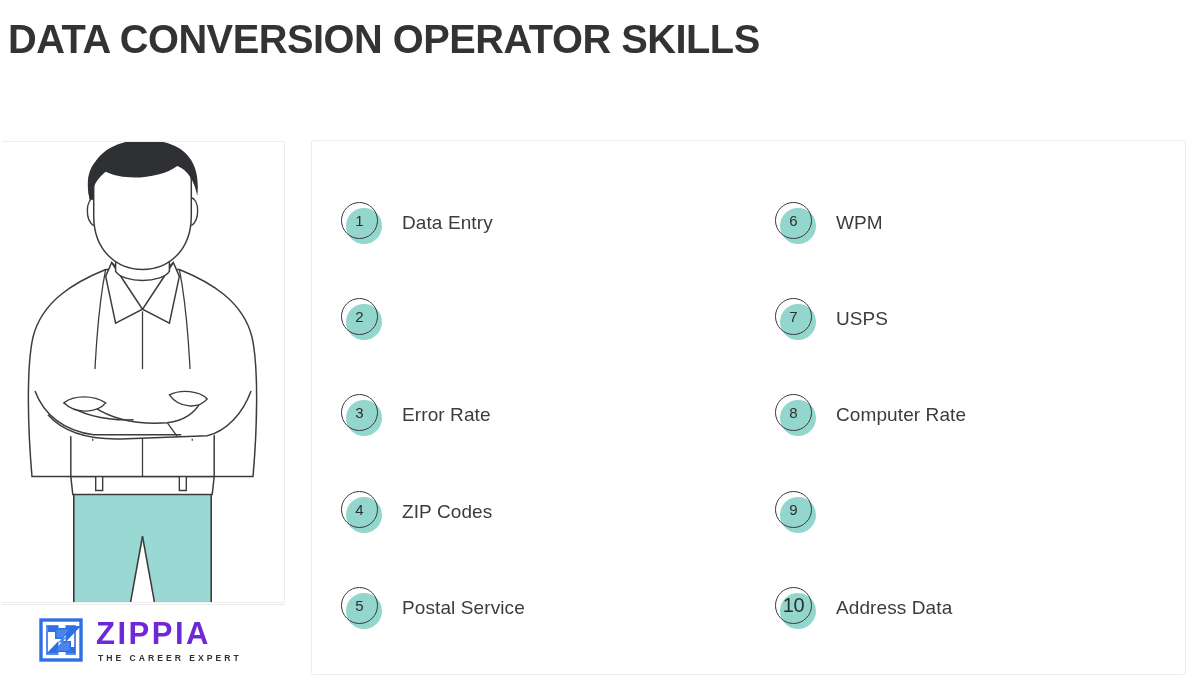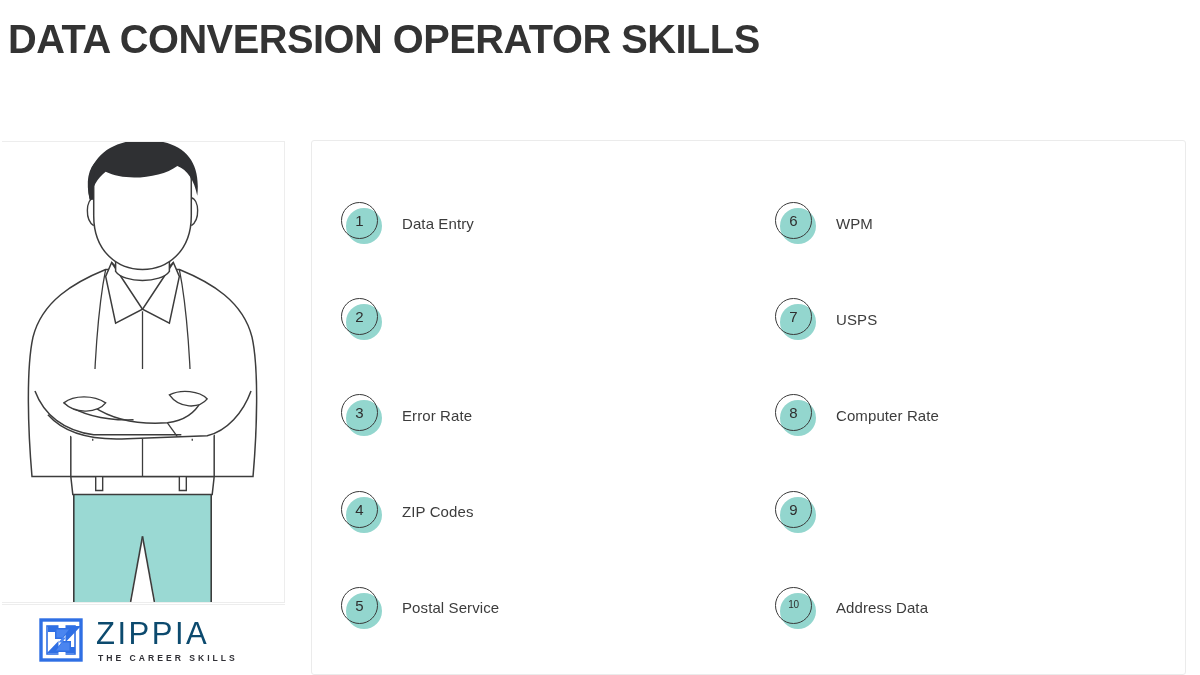--- a/index.html
+++ b/index.html
@@ -63,22 +63,22 @@
   }
   .logo-mark {
     width: 46px;
     height: 46px;
     flex: 0 0 46px;
     margin-right: 12px;
   }
   .logo-text-wrap { display: flex; flex-direction: column; justify-content: center; }
   .logo-word {
     font-size: 31px;
-    font-weight: normal;
-    color: #0c4a6e;
+    font-weight: bold;
+    color: #6d28d9;
     letter-spacing: 2.5px;
     line-height: 1;
     font-family: "Liberation Sans", sans-serif;
   }
   .logo-tag {
     font-size: 8.6px;
     font-weight: bold;
     color: #2f2f35;
     letter-spacing: 3.0px;
     line-height: 1;
@@ -147,24 +147,24 @@
     align-items: center;
     justify-content: center;
   }
   .badge-num {
     font-size: 15px;
     color: #2f2f2f;
     font-family: "Liberation Sans", sans-serif;
     line-height: 1;
     letter-spacing: 0;
   }
-  .badge-num.two-digit { font-size: 10px; letter-spacing: -0.4px; }
+  .badge-num.two-digit { font-size: 20px; letter-spacing: -0.4px; }
 
   .skill-label {
-    font-size: 15px;
+    font-size: 19px;
     color: #3c3c3c;
     font-family: "Liberation Sans", sans-serif;
     white-space: nowrap;
     letter-spacing: 0.1px;
   }
 </style>
 </head>
 <body>
 
 <div class="page">
@@ -227,21 +227,21 @@
     <svg class="logo-mark" viewBox="0 0 46 46">
       <rect x="3" y="3" width="40" height="40" fill="none" stroke="#2f6fe4" stroke-width="3.4"></rect>
       <rect x="9" y="9" width="28" height="28" fill="none" stroke="#2f6fe4" stroke-width="1.6"></rect>
       <path d="M10 12 L36 12 L16 33 L37 33" fill="none" stroke="#2f6fe4" stroke-width="6" stroke-linejoin="miter"></path>
       <path d="M24 7 L24 39" stroke="#ffffff" stroke-width="7"></path>
       <path d="M17 11 L33 11 L23 24 L33 24 L33 35 L16 35 L26 22 L17 22 Z" fill="#2f6fe4"></path>
       <path d="M18.5 12.5 L31 12.5 L20.5 25.5 L31.5 25.5 L31.5 33.5 L18 33.5 L28 20.5 L18.5 20.5 Z" fill="#4a85f0"></path>
     </svg>
     <div class="logo-text-wrap">
       <div class="logo-word">ZIPPIA</div>
-      <div class="logo-tag">THE CAREER SKILLS</div>
+      <div class="logo-tag">THE CAREER EXPERT</div>
     </div>
   </div>
 
   <div class="skills-card">
     <div class="skills-grid">
 
       <div class="skill-item" style="grid-column:1; grid-row:1;">
         <span class="badge">
           <span class="badge-fill"></span>
           <span class="badge-ring">

